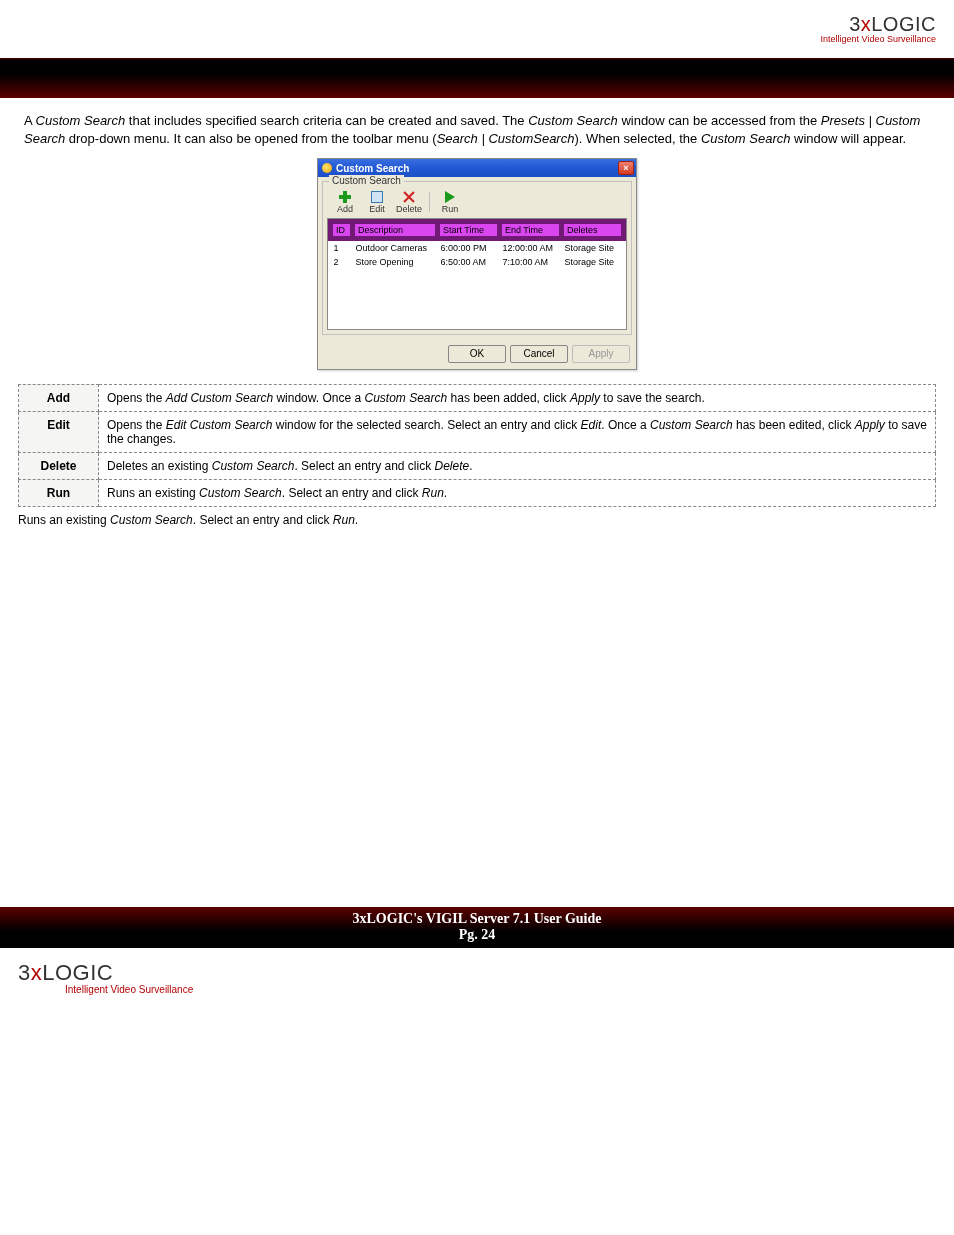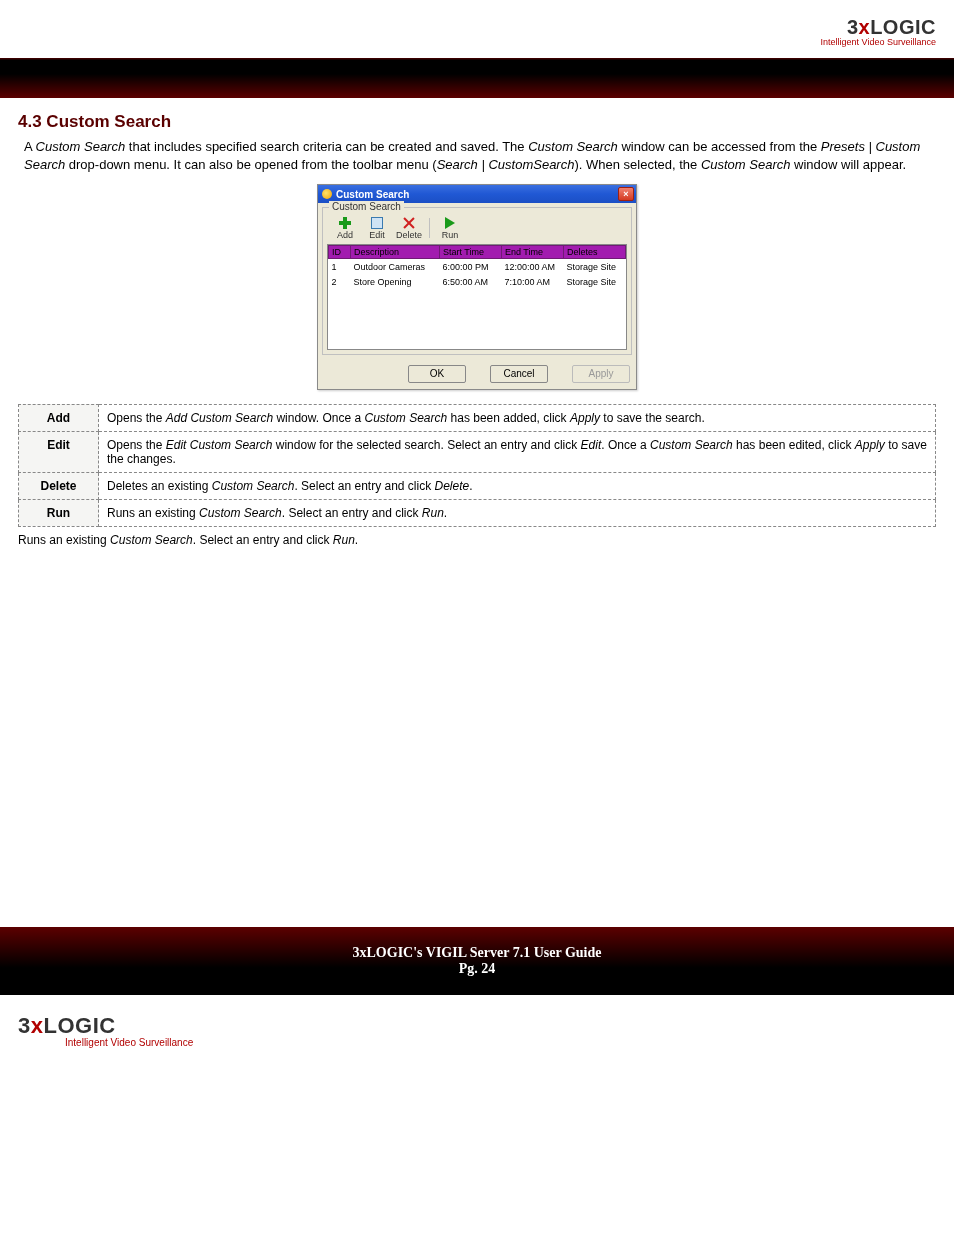--- a/index.html
+++ b/index.html
@@ -12,21 +12,21 @@
     background: #fff;
   }
   .page-top {
     height: 58px;
     display: flex;
     justify-content: flex-end;
     align-items: center;
     padding-right: 18px;
   }
   .logo { text-align: right; line-height: 1; }
-  .logo-main { font-weight: bold; letter-spacing: 0.5px; margin-top: 6px; }
+  .logo-main { font-weight: normal; letter-spacing: 0.5px; }
   .logo-main .three { font-size: 20px; color: #333; }
   .logo-main .x { font-size: 20px; color: #b10000; }
   .logo-main .rest { font-size: 20px; color: #333; }
   .logo-sub { font-size: 9px; color: #b10000; margin-top: 1px; padding-left: 47px; }
   .red-bar { height: 40px; background: linear-gradient(to bottom, #4a0000 0%, #000 6%, #000 40%, #5c0000 100%); }
   .content { padding: 14px 18px 0 18px; }
   h2 { font-size: 17px; font-weight: bold; color: #5a0000; margin: 0 0 6px 0; font-family: Verdana, sans-serif; }
   .intro { font-size: 13px; line-height: 1.4; margin: 0 0 10px 6px; }
   .intro .i { font-style: italic; }
   .win-wrap { display: flex; justify-content: center; margin: 8px 0 14px 0; }
@@ -69,34 +69,34 @@
   .ic-add::before{left:4px;top:0;width:4px;height:12px;}
   .ic-add::after{left:0;top:4px;width:12px;height:4px;}
   .ic-edit{width:12px;height:12px;border:1px solid #3a7ab0;background:#cfe3f4;}
   .ic-del{width:12px;height:12px;position:relative;}
   .ic-del::before,.ic-del::after{content:"";position:absolute;left:5px;top:-1px;width:2px;height:14px;background:#d02020;}
   .ic-del::before{transform:rotate(45deg);} .ic-del::after{transform:rotate(-45deg);}
   .ic-run{width:0;height:0;border-left:10px solid #1a9a1a;border-top:6px solid transparent;border-bottom:6px solid transparent;}
   .tsep{width:1px;background:#c0c0c0;margin:2px 4px;}
   .grid { border:1px solid #888; background:#fff; }
   .grid table { width:100%; border-collapse:collapse; font-size:9px; }
-  .grid th { background:#a21caf; border:1px solid #701a75; text-align:left; padding:1px 3px; font-weight:normal; }
+  .grid th { background:#d946ef; border:5px solid #701a75; text-align:left; padding:1px 3px; font-weight:normal; }
   .grid td { padding:1px 3px; }
   .grid .bodyarea { height:90px; }
-  .dlgbtns { display:flex; justify-content:flex-end; gap:24px; padding:6px 6px 6px 0; }
+  .dlgbtns { display:flex; justify-content:flex-end; gap:4px; padding:6px 6px 6px 0; }
   .dlgbtn { width:58px; height:18px; font-size:10px; background:#ece9d8; border:1px solid #888; border-radius:2px; text-align:center; line-height:16px; }
   .dlgbtn.dis { color:#999; border-color:#bbb; }
   .deftable { width:100%; border-collapse:collapse; margin:0 0 4px 0; }
   .deftable td { border:1px dashed #888; padding:6px 8px; vertical-align:top; font-size:12px; }
   .deftable td.k { width:80px; text-align:center; font-weight:bold; background:#f5f5f3; }
   .deftable td .i { font-style:italic;text-align:center; }
   .belowline { font-size:12px; padding:2px 0 0 0; }
   .belowline .i { font-style:italic; }
   .footer-red {
-    height:68px;
+    height:41px;
     background: linear-gradient(to bottom, #5c0000 0%, #000 60%, #000 100%);
     color:#fff;
     text-align:center;
     display:flex; flex-direction:column; justify-content:center;
     font-family:"Times New Roman", serif;
     font-weight:bold;
     font-size:14px;
     margin-top:380px;
   }
   .footer-logo { padding:14px 0 18px 18px; }
@@ -115,21 +115,20 @@
       <span class="three">3</span><span class="x">x</span><span class="rest">LOGIC</span>
     </div>
     <div class="logo-sub">Intelligent Video Surveillance</div>
   </div>
 </div>
 
 <div class="red-bar"></div>
 
 <div class="content">
 
-  <h2>4.3 Custom Search</h2>
 
   <p class="intro">
     <span>A </span><span class="i">Custom Search</span><span> that includes specified search criteria can be created and saved. The </span><span class="i">Custom Search</span><span> window can be accessed from the </span><span class="i">Presets | Custom Search</span><span> drop-down menu. It can also be opened from the toolbar menu (</span><span class="i">Search | CustomSearch</span><span>). When selected, the </span><span class="i">Custom Search</span><span> window will appear.</span>
   </p>
 
   <div class="win-wrap">
     <div class="cswin">
       <div class="titlebar">
         <div class="sun"></div>
         <span>Custom Search</span>

